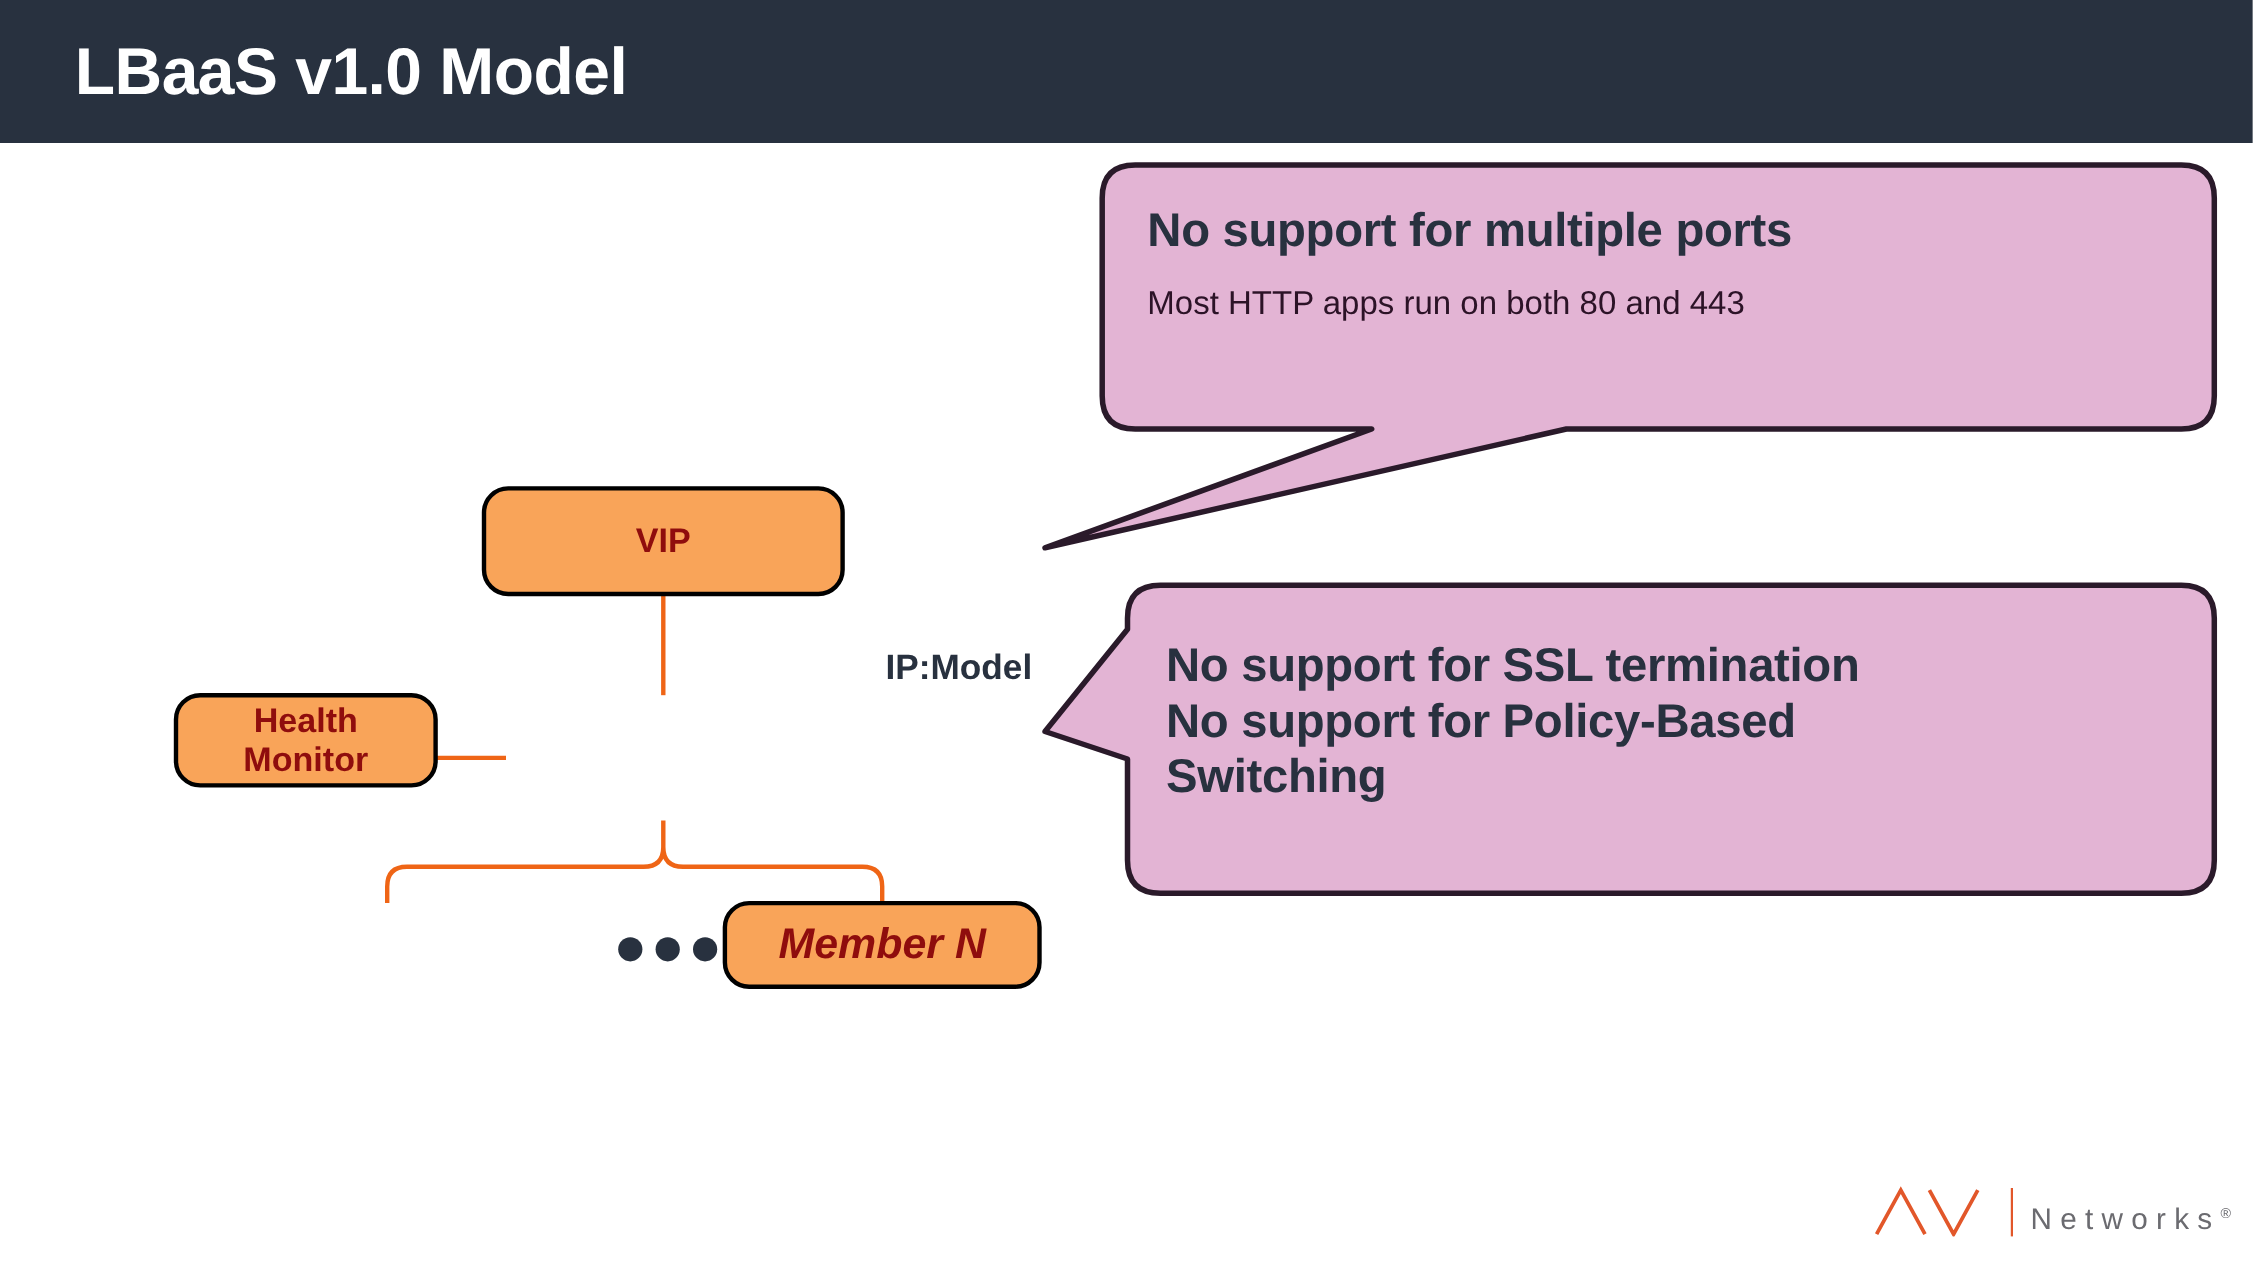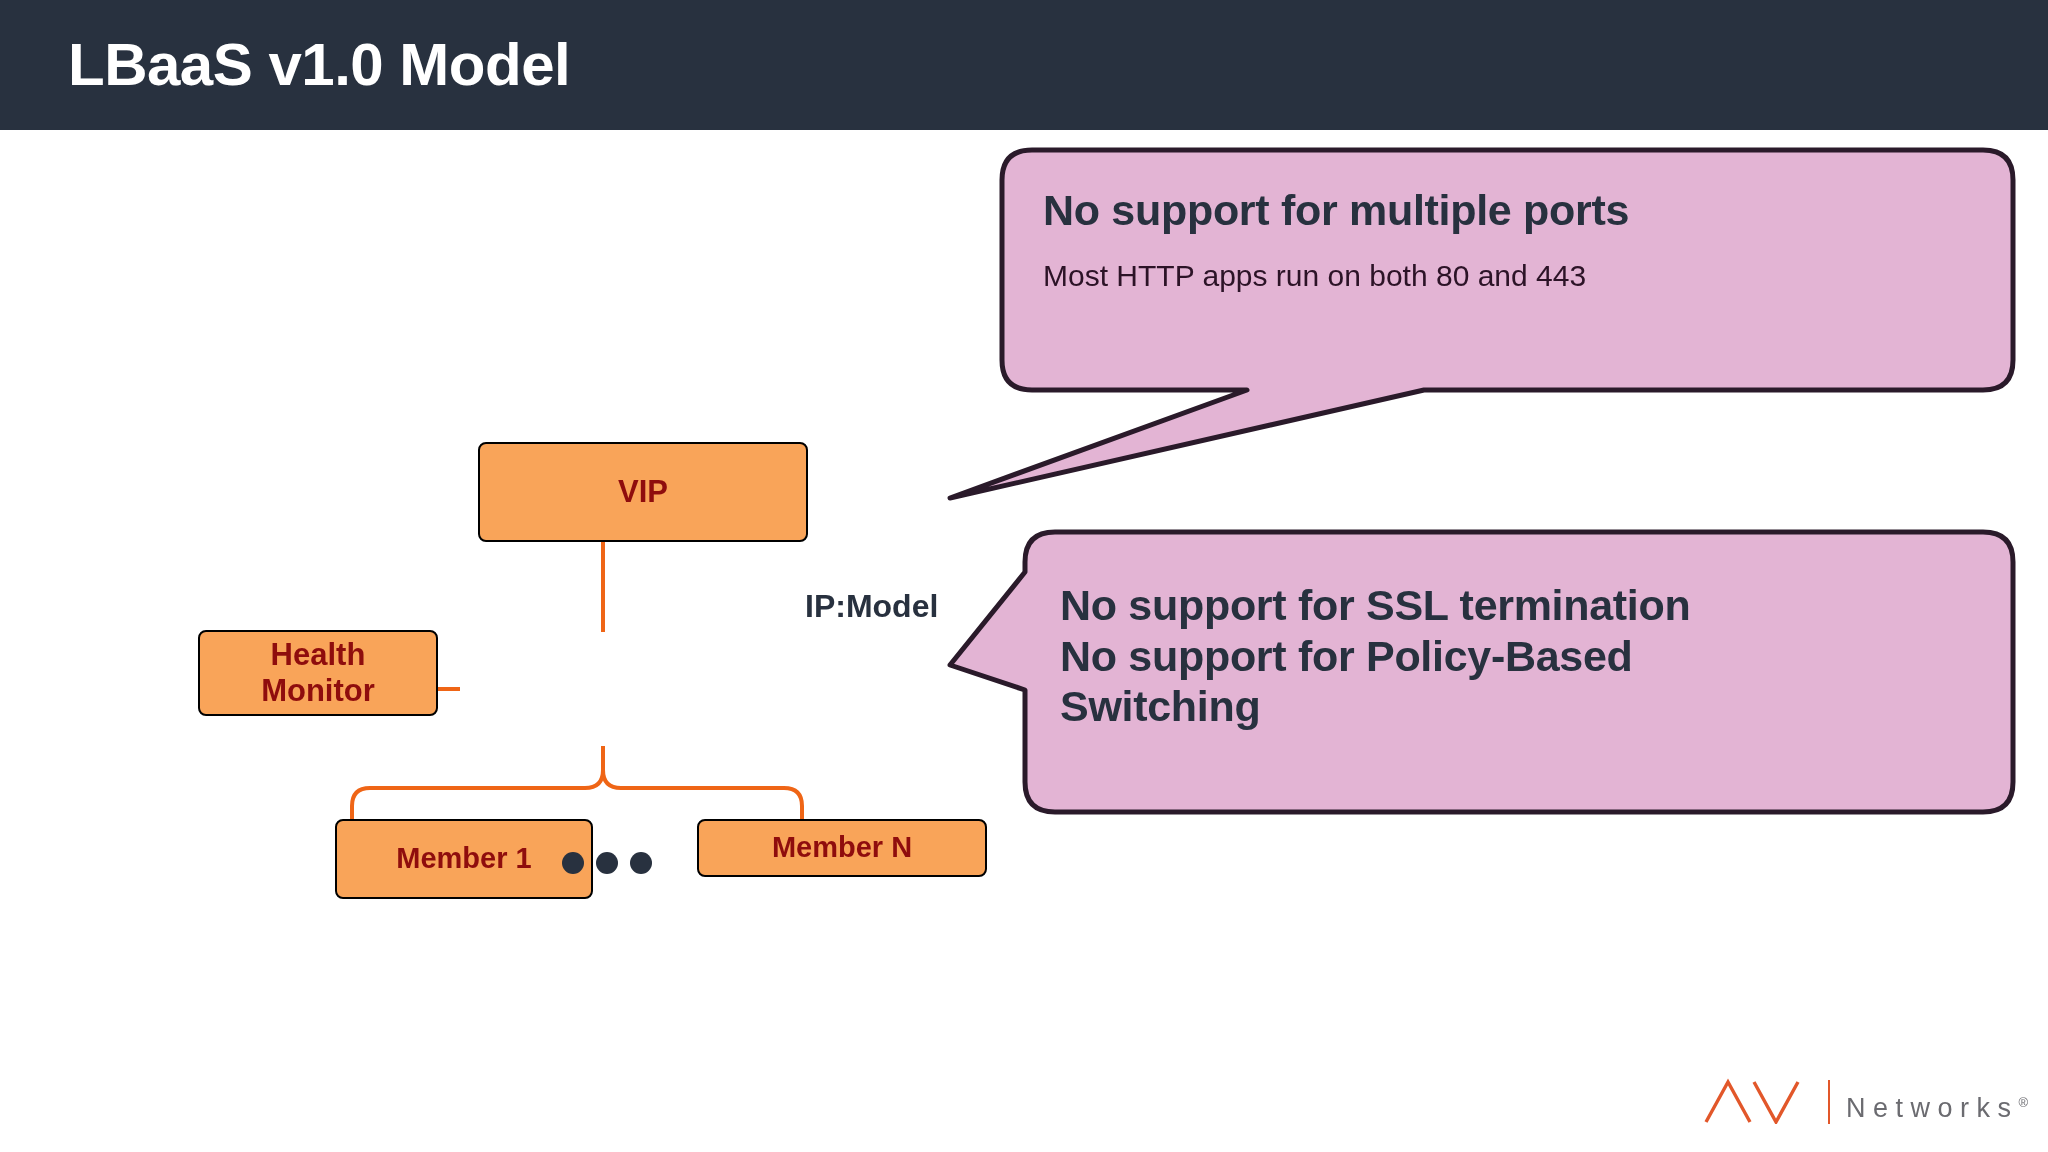--- a/index.html
+++ b/index.html
@@ -48,37 +48,36 @@
     width: 2048px;
     height: 1022px;
   }
 
   
   .node {
     position: absolute;
     box-sizing: border-box;
     background: #f8a košice;
     background: #f9a459;
-    border: 2px solid #000000;
-    border-radius: 8px;
+    border: 4px solid #000000;
+    border-radius: 24px;
     display: flex;
     align-items: center;
     justify-content: center;
     text-align: center;
     color: #8f0d0d;
     font-weight: bold;
     line-height: 1.15;
     z-index: 3;
-    margin-left: 40px;
   }
   #node-vip   { left: 438px; top: 312px; width: 330px; height: 100px; font-size: 31px; }
   #node-pool  { left: 458px; top: 500px; width: 294px; height: 118px; font-size: 31px; }
   #node-hm    { left: 158px; top: 500px; width: 240px; height: 86px; font-size: 31px; }
   #node-m1    { left: 295px; top: 689px; width: 258px; height: 80px; font-size: 29px; }
-  #node-mn    { left: 657px; top: 689px; width: 290px; height: 58px; font-size: 29px; }
+  #node-mn    { left: 657px; top: 689px; width: 290px; height: 80px; font-size: 39px; font-style: italic; }
 
   
   #ellipsis-dots {
     position: absolute;
     left: 562px;
     top: 722px;
     width: 90px;
     height: 22px;
     display: flex;
     justify-content: space-between;
@@ -243,23 +242,20 @@
   </div>
 
 
   <div class="node" id="node-hm">
     <span>
       <span>Health</span><br>
       <span>Monitor</span>
     </span>
   </div>
 
-  <div class="node" id="node-m1">
-    <span>Member 1</span>
-  </div>
 
   <div class="node" id="node-mn">
     <span>Member N</span>
   </div>
 
   <div id="ellipsis-dots">
     <span></span>
     <span></span>
     <span></span>
   </div>

